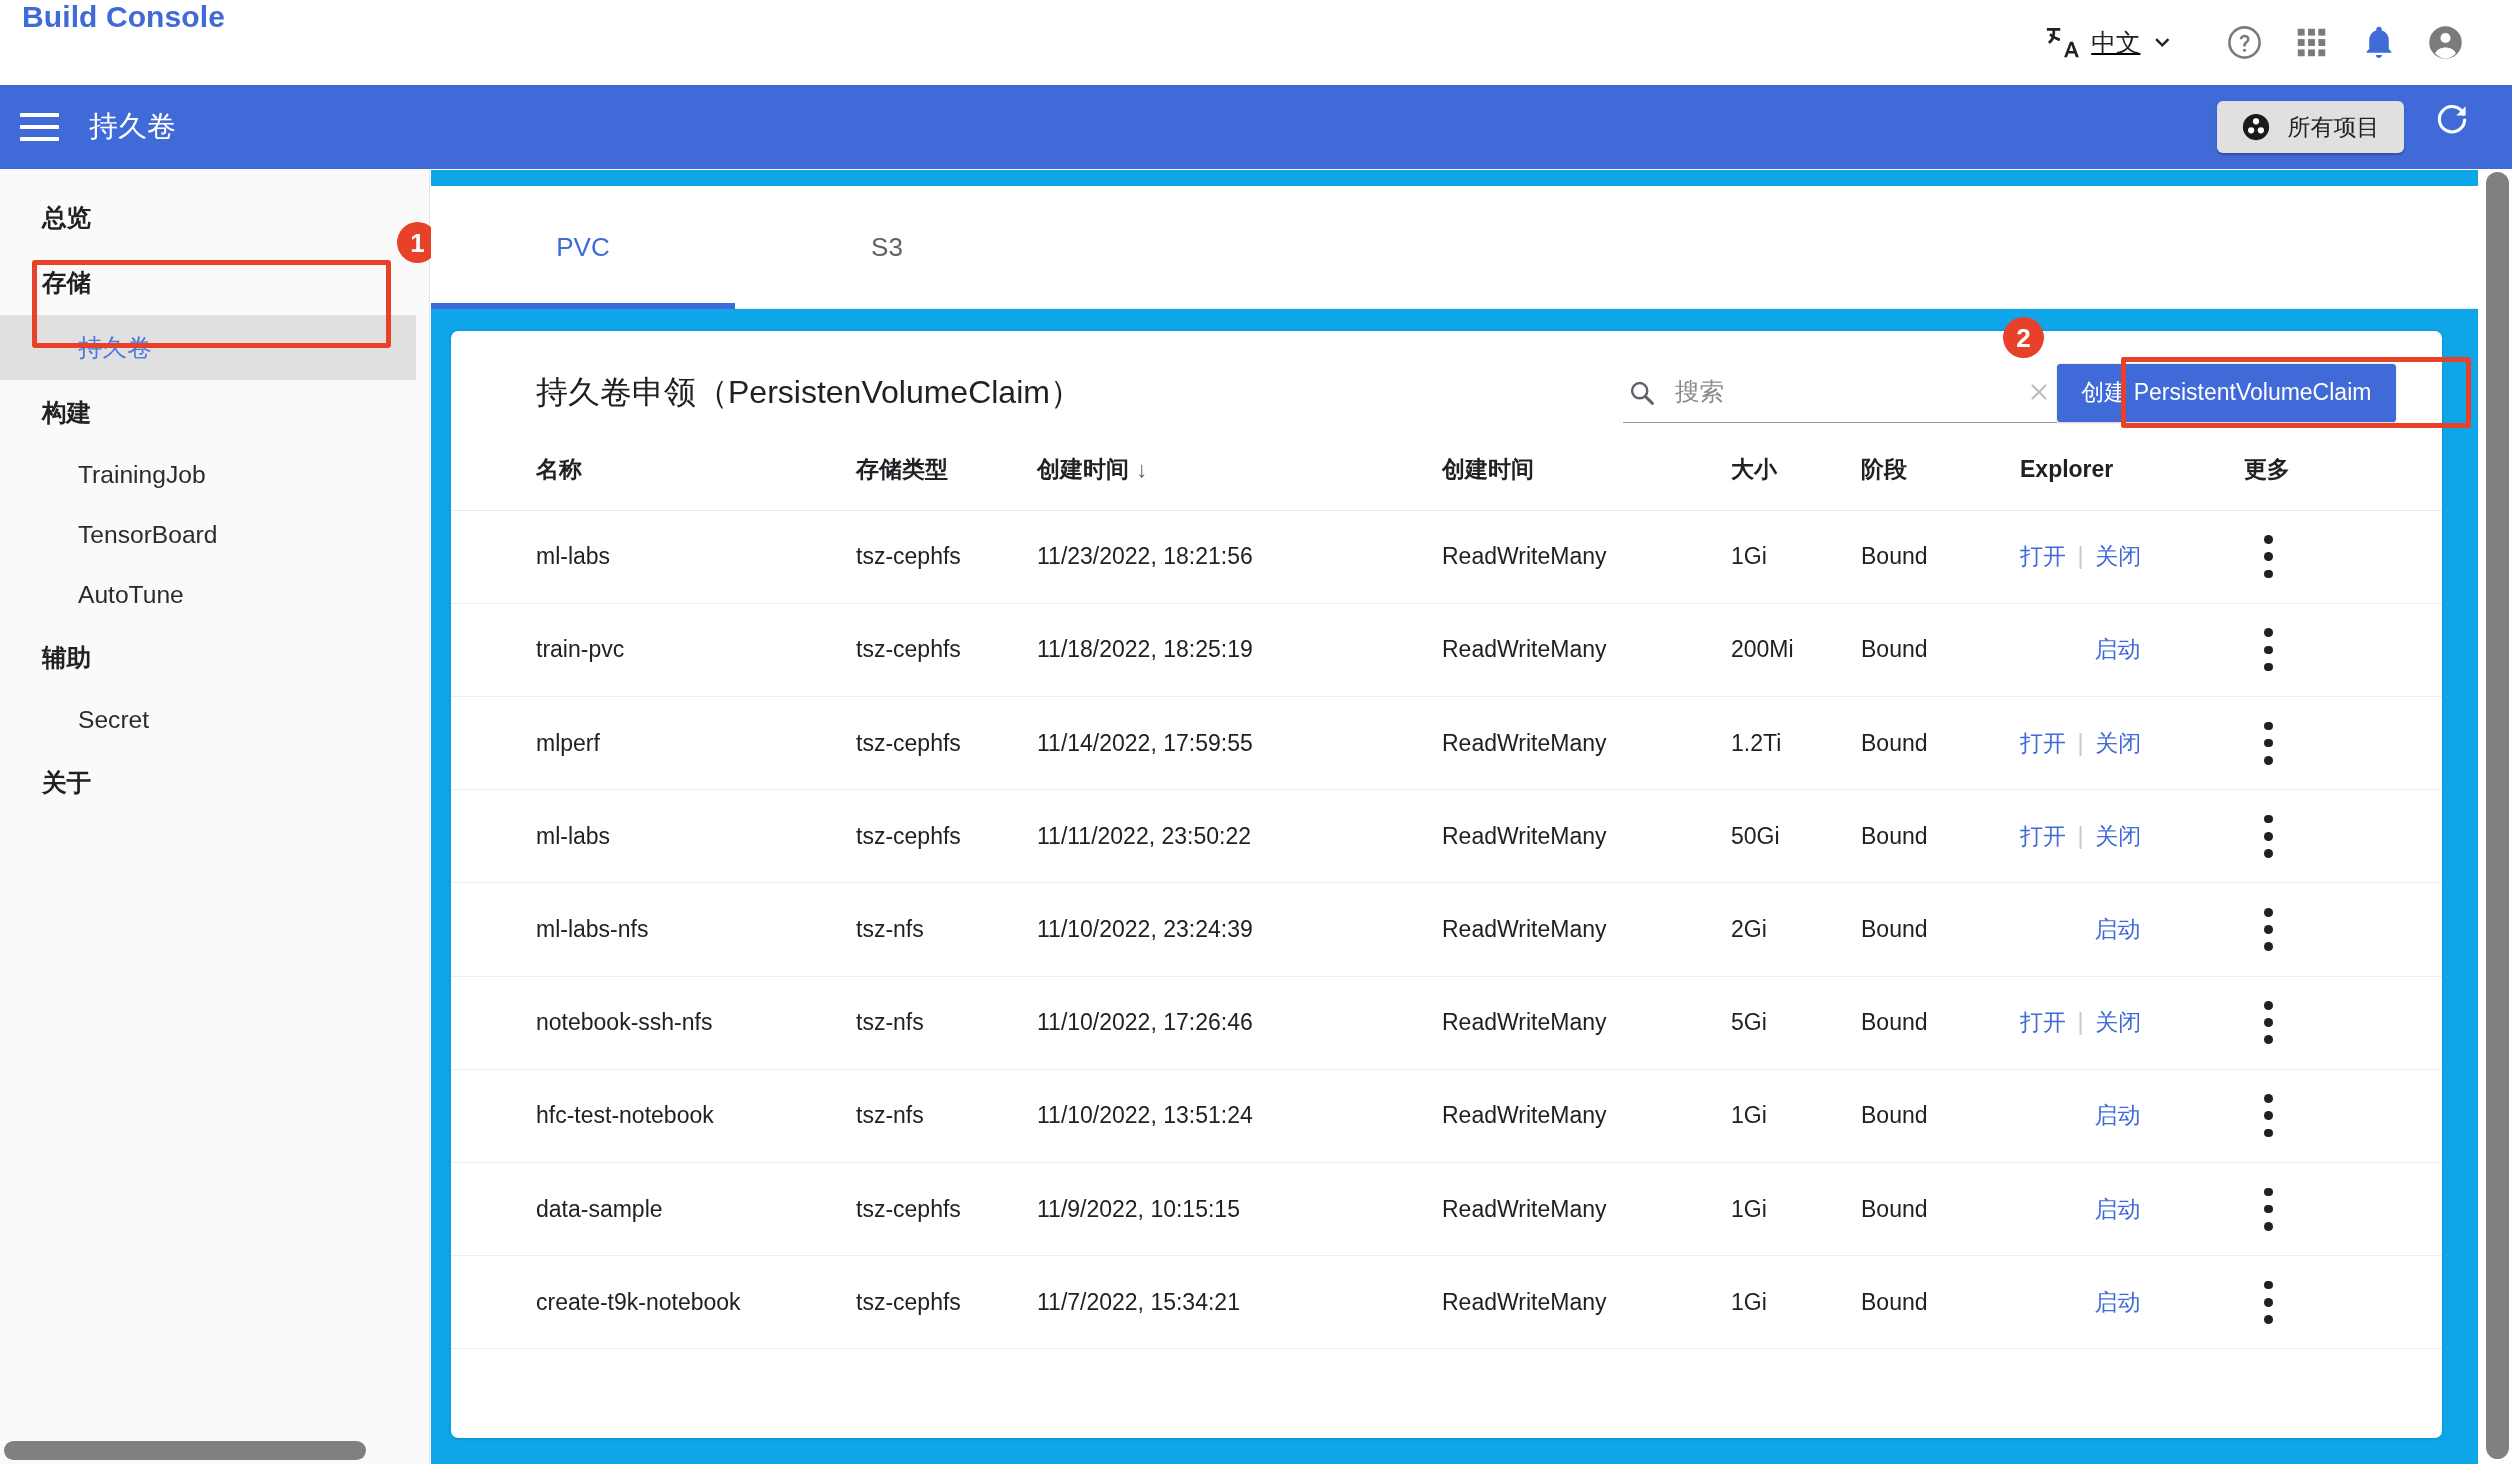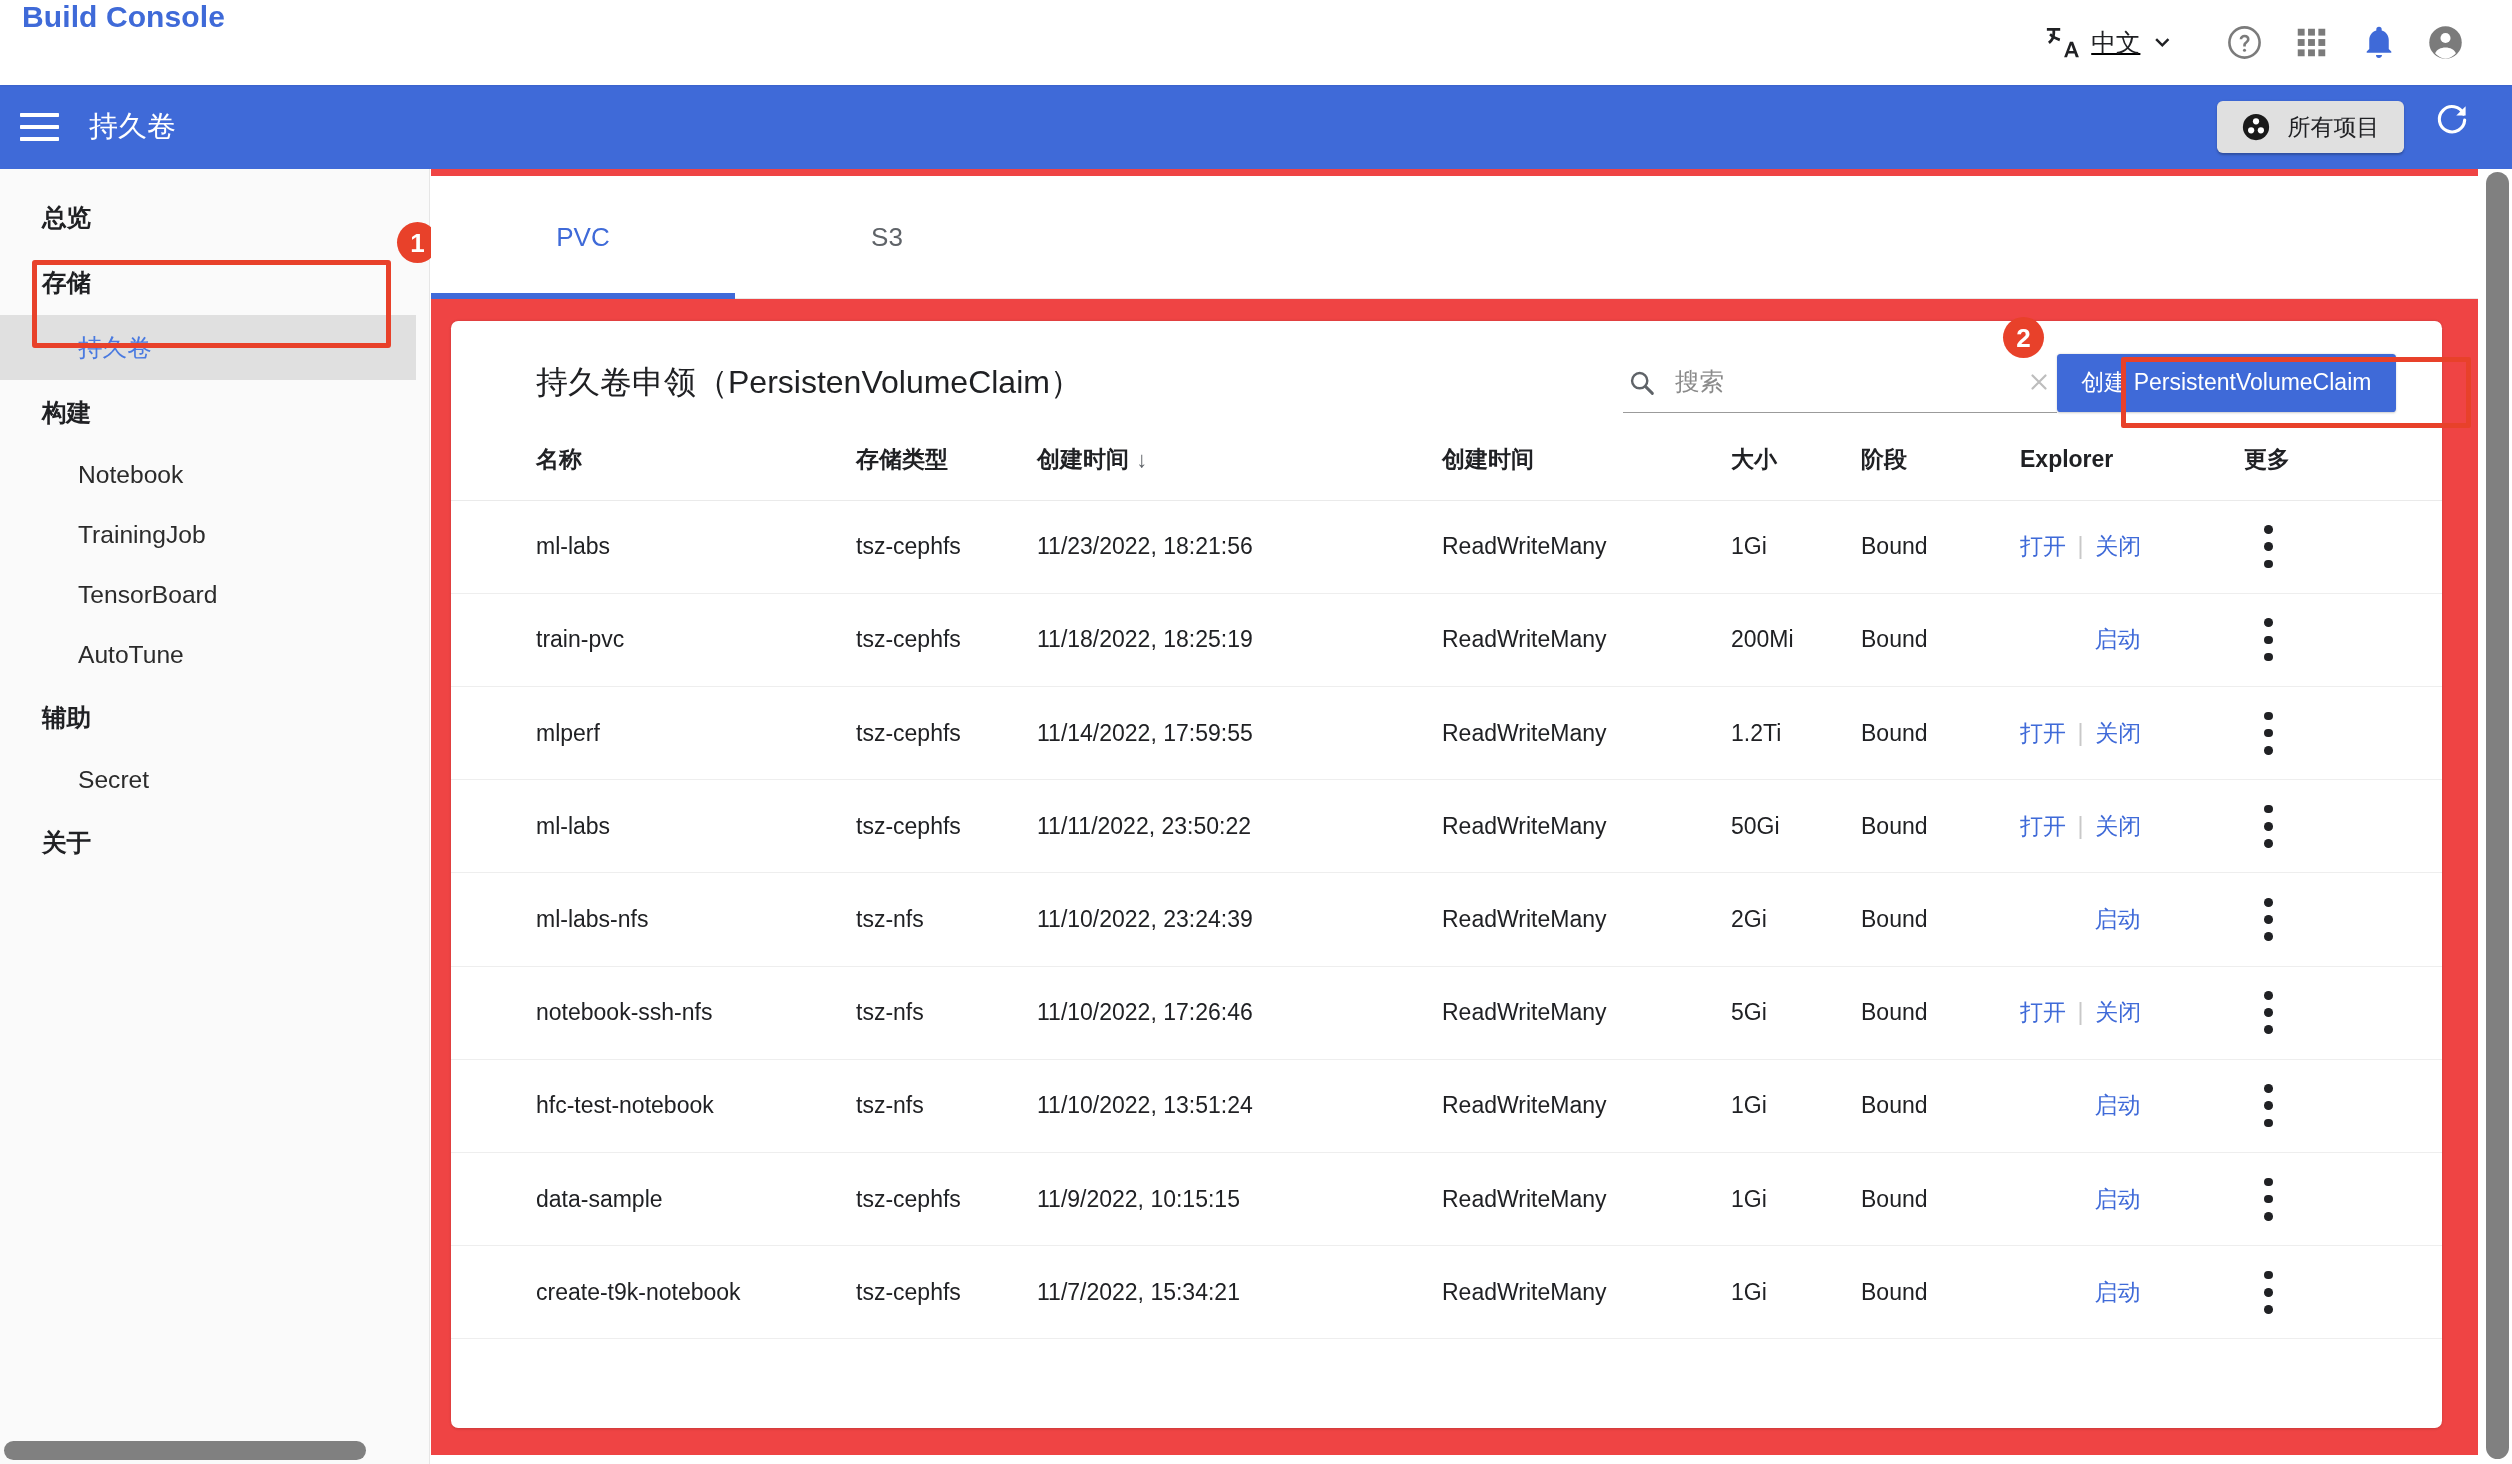--- a/index.html
+++ b/index.html
@@ -93,23 +93,23 @@
     background: #e8412a; color: #fff;
     font-size: 26px; font-weight: bold;
     display: flex; align-items: center; justify-content: center;
     line-height: 1;
   }
   #badge1 { left: 397px; top: 222px; }
   #badge2 { left: 2003px; top: 317px; }
 
   
   .content {
-    position: absolute; top: 160px; left: 431px;
+    position: absolute; top: 170px; left: 431px;
     width: 2047px; height: 1295px;
-    background: #ef4444;
+    background: #0ea5e9;
     overflow: hidden;
     padding-left: 42px;
   }
   .tabs {
     position: absolute; top: 16px; left: 0; width: 2047px; height: 123px;
     background: #ffffff;
     display: flex; align-items: center;
     border-bottom: 0.7px solid #e8e8e8;
   }
   .tab {
@@ -294,21 +294,20 @@
   </div>
 </div>
 
 <div class="sidebar">
   <div class="nav-group-title">总览</div>
 
   <div class="nav-group-title">存储</div>
   <div class="nav-item selected">持久卷</div>
 
   <div class="nav-group-title">构建</div>
-  <div class="nav-item">Notebook</div>
   <div class="nav-item">TrainingJob</div>
   <div class="nav-item">TensorBoard</div>
   <div class="nav-item">AutoTune</div>
 
   <div class="nav-group-title">辅助</div>
   <div class="nav-item">Secret</div>
 
   <div class="nav-group-title">关于</div>
 </div>
 

